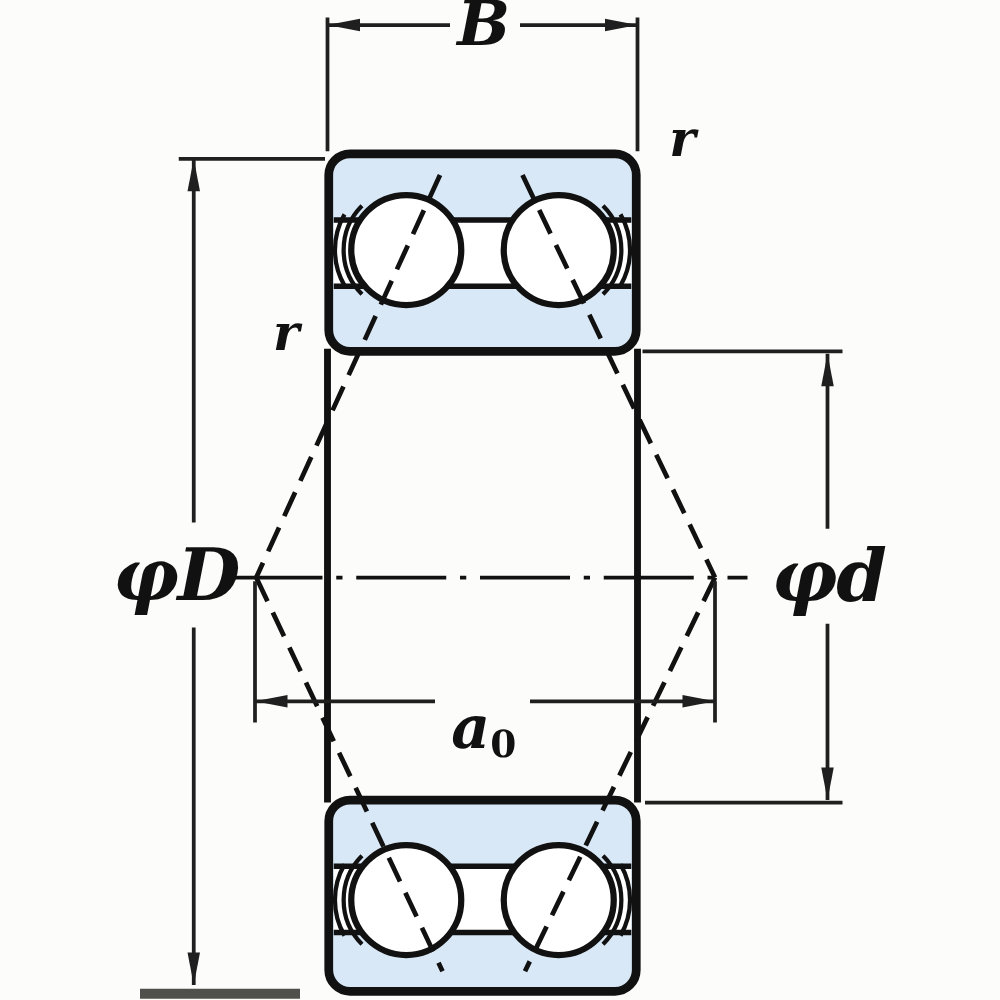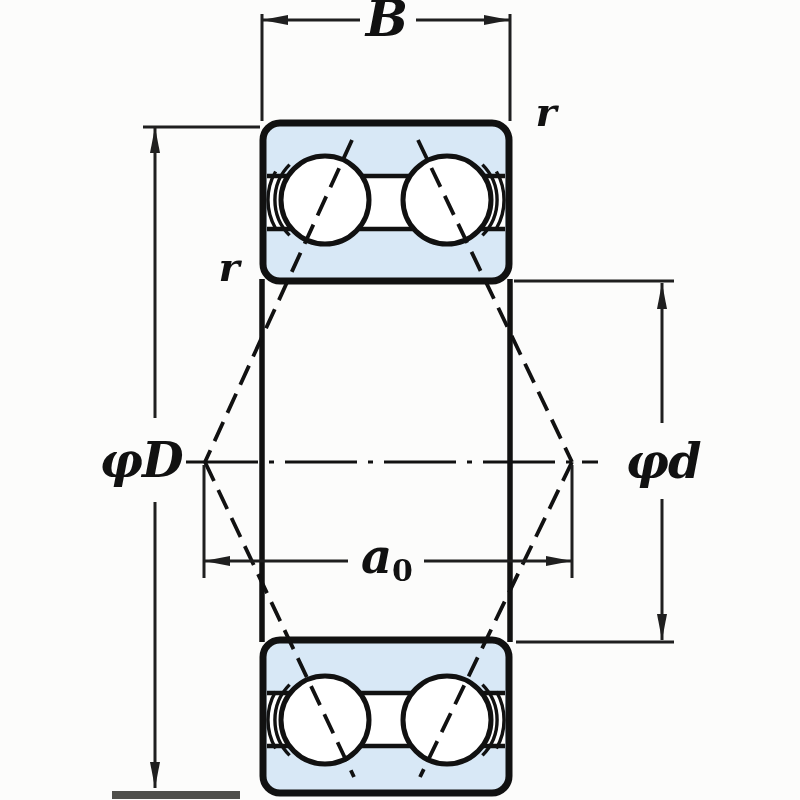--- a/index.html
+++ b/index.html
@@ -15,21 +15,21 @@
     position:absolute;
     transform:translate(-50%,-50%);
     font-style:italic;
     font-weight:bold;
     color:#111;
     white-space:nowrap;
     line-height:1;
   }
   .lbl-B{font-size:50px;}
   .lbl-r{font-size:40px;}
-  .lbl-dia{font-size:48px;letter-spacing:-1px;}
+  .lbl-dia{font-size:58px;letter-spacing:-1px;}
   .lbl-a{font-size:48px;}
   .lbl-a sub{font-size:30px;line-height:0;vertical-align:-0.25em;font-style:normal;font-weight:bold;}
 </style>
 </head>
 <body>
 
 <div id="stage">
 
   <svg width="800" height="800" viewBox="0 0 800 800">
 
@@ -108,15 +108,15 @@
     </g>
     <polygon points="204,561 230,556 230,566" fill="#1f1f1f"></polygon>
     <polygon points="572,561 546,556 546,566" fill="#1f1f1f"></polygon>
   </svg>
 
   <div class="dim-label lbl-B" style="left:387px;top:19px;">B</div>
   <div class="dim-label lbl-r" style="left:546px;top:112px;">r</div>
   <div class="dim-label lbl-r" style="left:229px;top:267px;">r</div>
   <div class="dim-label lbl-dia" style="left:141px;top:460px;">φD</div>
   <div class="dim-label lbl-dia" style="left:663px;top:461px;">φd</div>
-  <div class="dim-label lbl-a" style="left:387px;top:556px;"><span>a</span><sub>0</sub></div>
+  <div class="dim-label lbl-a" style="left:387px;top:582px;"><span>a</span><sub>0</sub></div>
 
 </div>
 
 </body></html>

